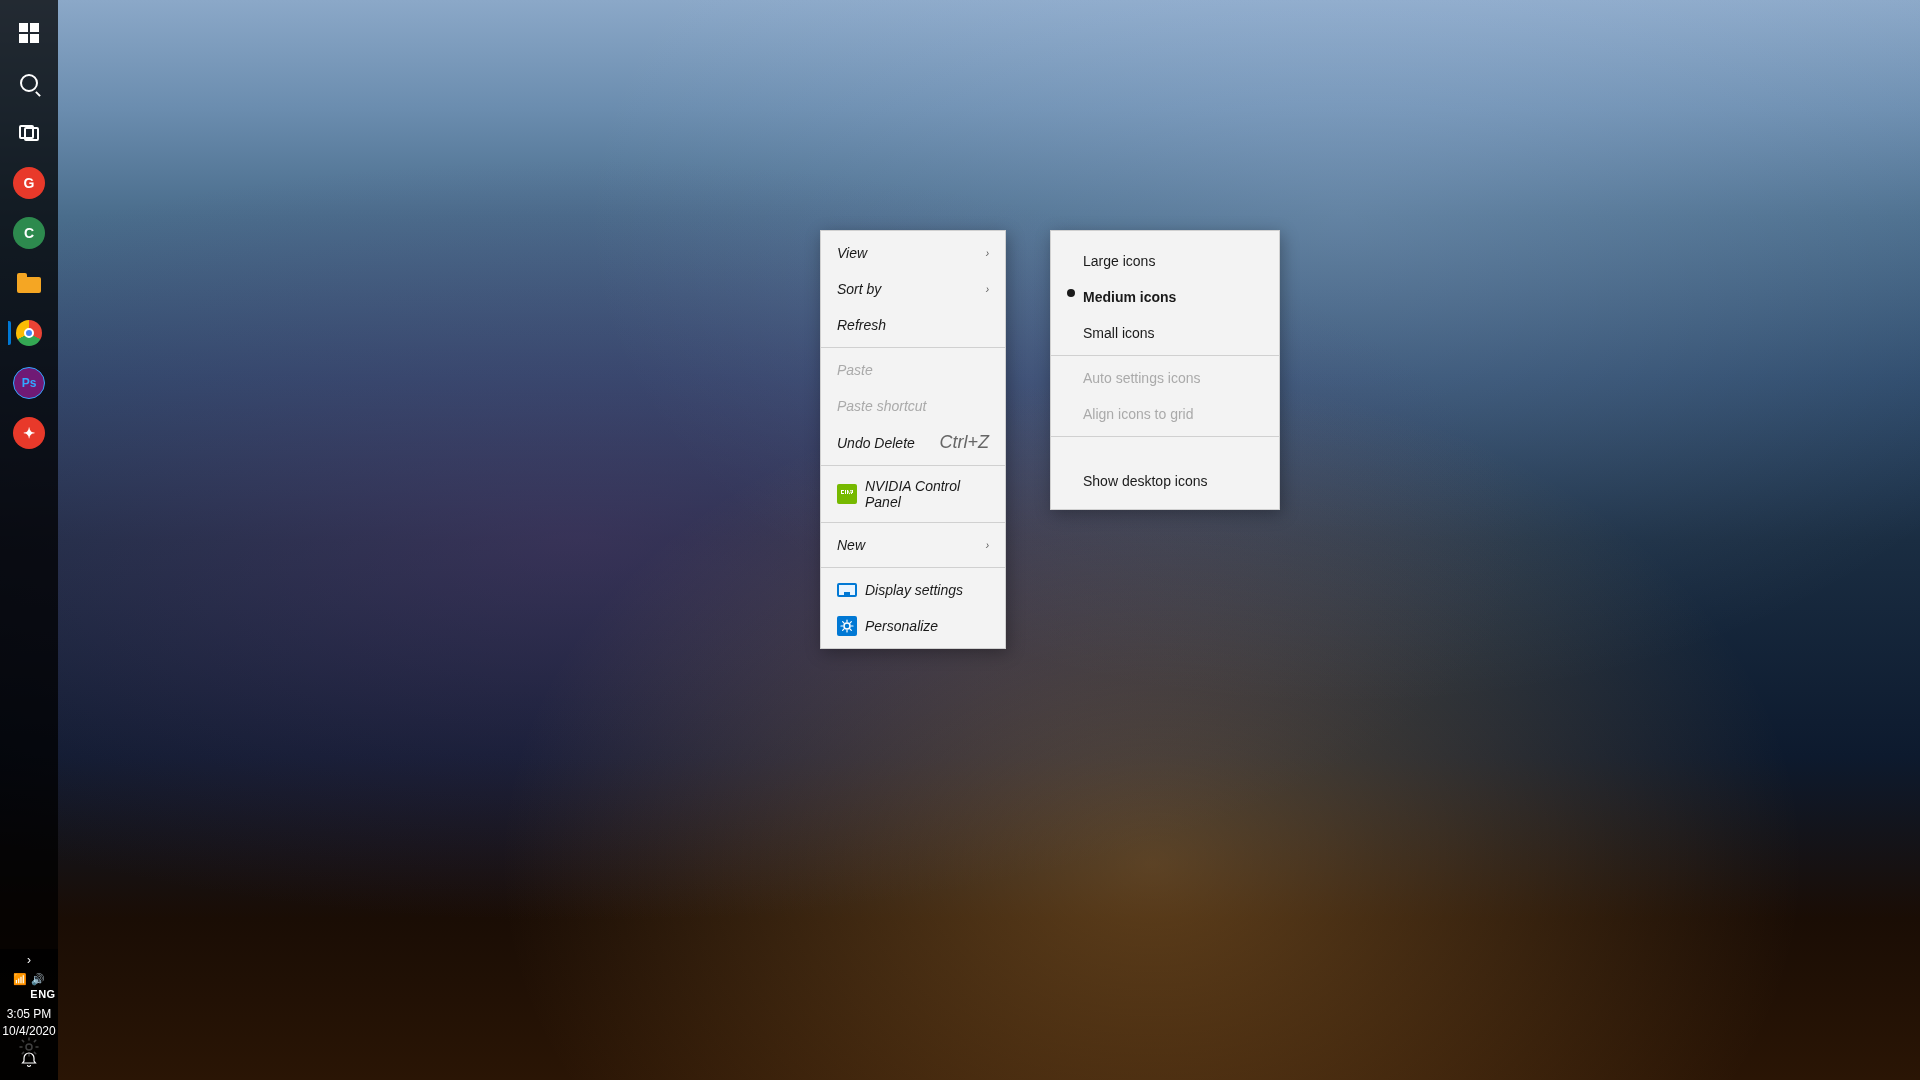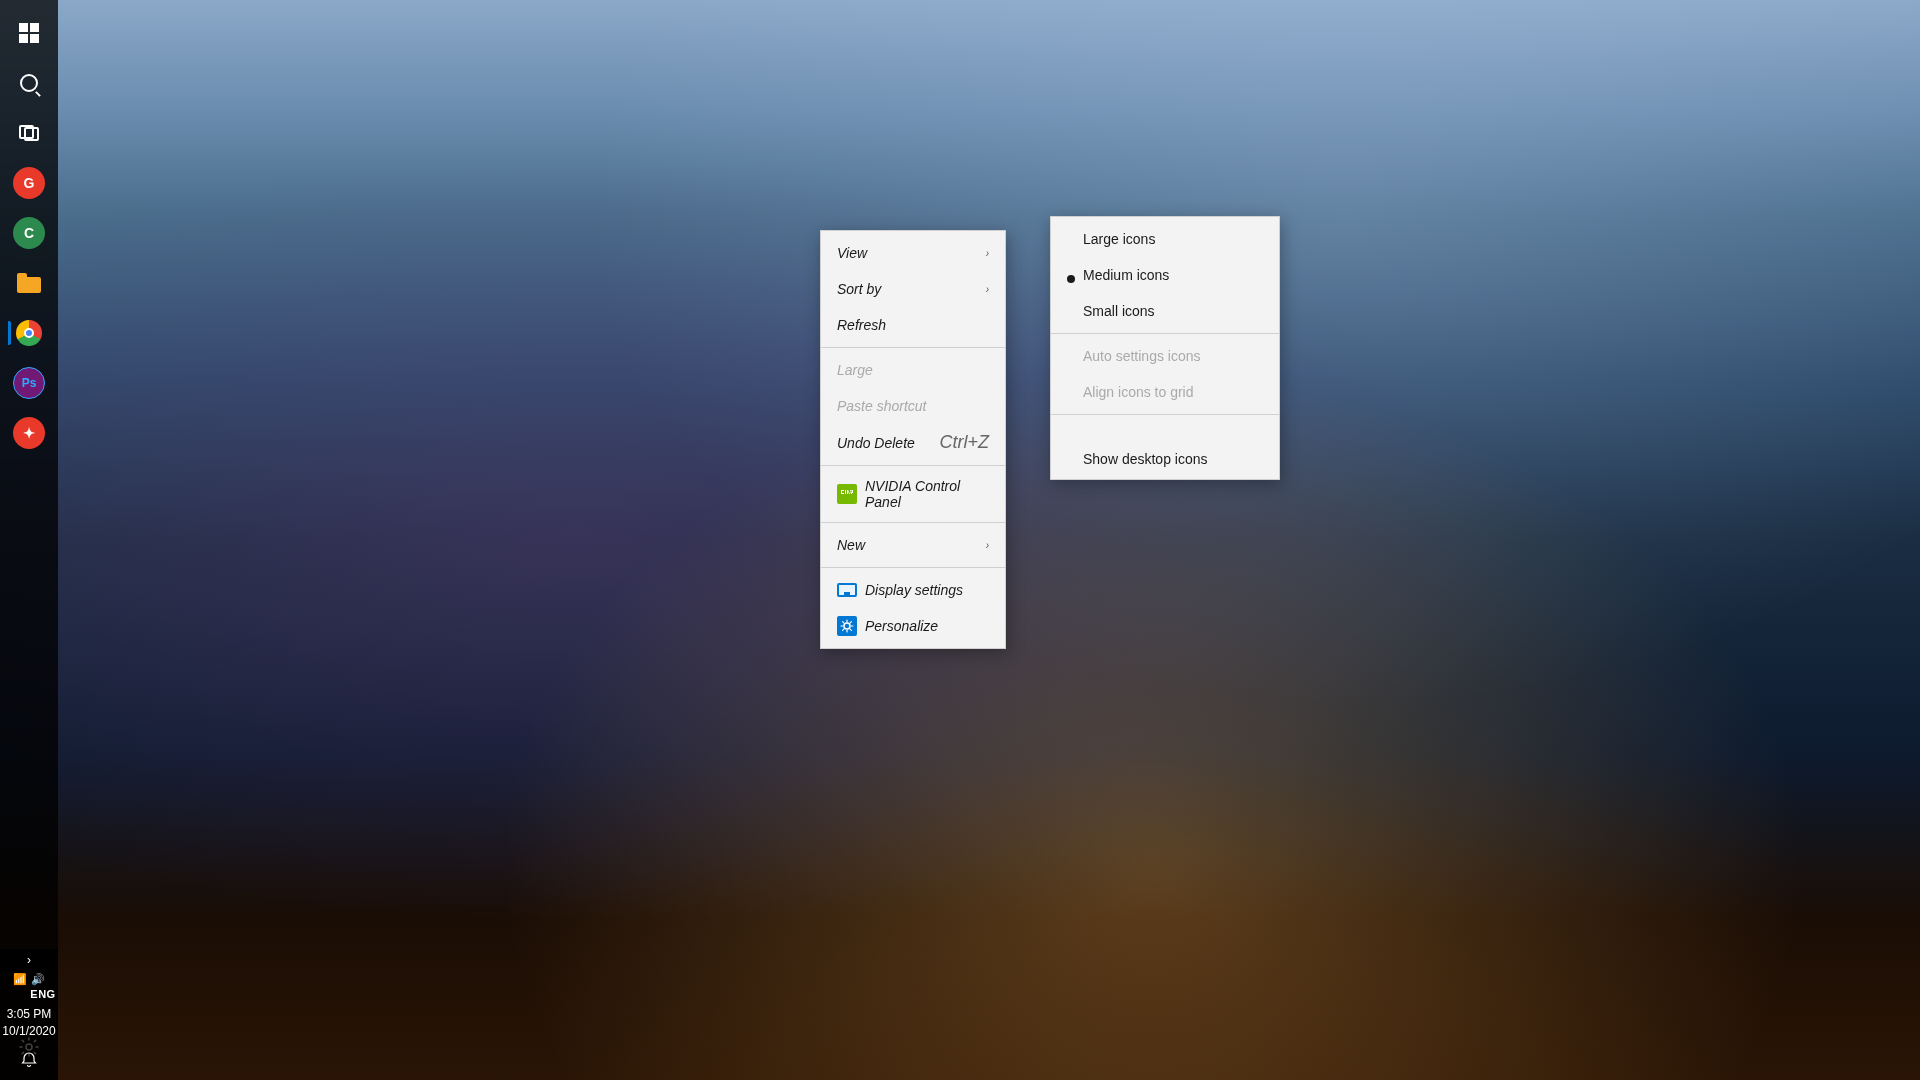--- a/index.html
+++ b/index.html
@@ -261,28 +261,28 @@
 
     .menu-shortcut {
       color: #666;
       font-size: 18px;
       margin-left: auto;
     }
 
     
     #submenu-view {
       position: absolute;
-      top: 216px;
+      top: 230px;
       left: 1050px;
       width: 230px;
       background: #f3f3f3;
       border: 1px solid #d0d0d0;
       box-shadow: 2px 4px 16px rgba(0,0,0,0.3);
       z-index: 1001;
-      padding: 4px 0;
+      padding: 12px 0;
     }
 
     .menu-item-radio {
       width: 8px;
       height: 8px;
       border-radius: 50%;
       background: #1a1a1a;
       margin-right: 8px;
       flex-shrink: 0;
     }
@@ -381,21 +381,21 @@
   <div class="tray-expand">›</div>
   <div class="tray-icons">
 
     <div style="display:flex;gap:4px;align-items:center;">
       <span style="color:white;font-size:11px;">📶</span>
       <span style="color:white;font-size:11px;">🔊</span>
     </div>
     <div class="lang-indicator">ENG</div>
     <div class="clock">
       <div>3:05 PM</div>
-      <div>10/1/2020</div>
+      <div>10/4/2020</div>
     </div>
     <div class="notification-icon">
       <svg width="16" height="16" viewBox="0 0 16 16">
         <path d="M8 1a5 5 0 0 0-5 5v3l-1.5 2h13L13 9V6a5 5 0 0 0-5-5z" fill="none" stroke="white" stroke-width="1.2"></path>
         <path d="M6.5 13a1.5 1.5 0 0 0 3 0" fill="none" stroke="white" stroke-width="1.2"></path>
       </svg>
     </div>
   </div>
 </div>
 
@@ -418,21 +418,21 @@
   <div class="menu-item">
     <div class="menu-item-left">
       <span>Refresh</span>
     </div>
   </div>
 
   <div class="menu-separator"></div>
 
   <div class="menu-item disabled">
     <div class="menu-item-left">
-      <span>Large</span>
+      <span>Paste</span>
     </div>
   </div>
 
   <div class="menu-item disabled">
     <div class="menu-item-left">
       <span>Paste shortcut</span>
     </div>
   </div>
 
   <div class="menu-item">
@@ -498,21 +498,21 @@
 <div id="submenu-view">
 
   <div class="menu-item">
     <div style="display:flex;align-items:center;">
       <div class="menu-item-radio-placeholder"></div>
       <span>Large icons</span>
     </div>
   </div>
 
   <div class="menu-item">
-    <div style="display:flex;align-items:flex-end;">
+    <div style="display:flex;align-items:flex-start;font-weight:bold;">
       <div class="menu-item-radio"></div>
       <span>Medium icons</span>
     </div>
   </div>
 
   <div class="menu-item">
     <div style="display:flex;align-items:center;">
       <div class="menu-item-radio-placeholder"></div>
       <span>Small icons</span>
     </div>

